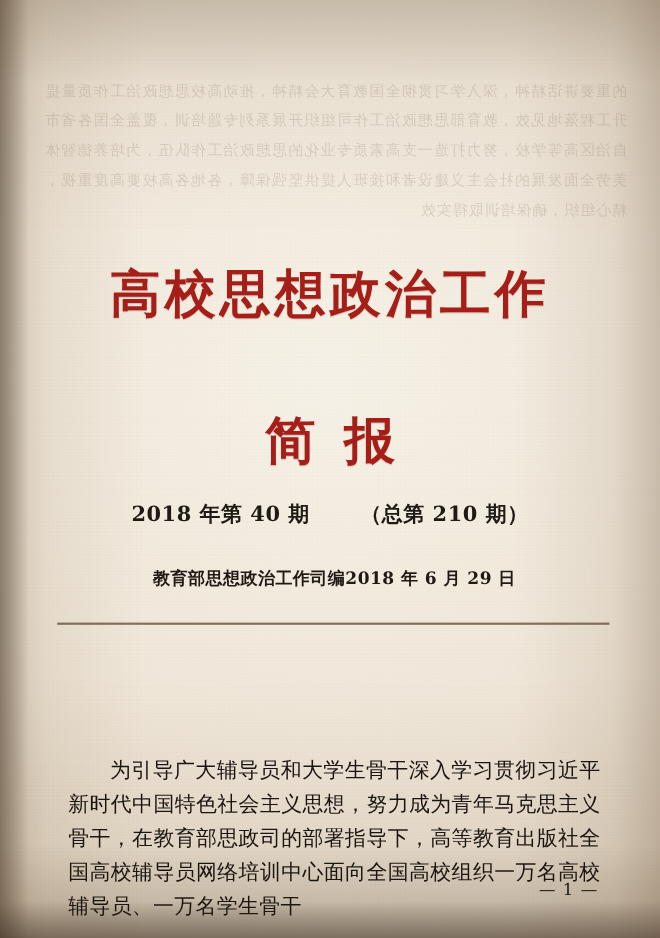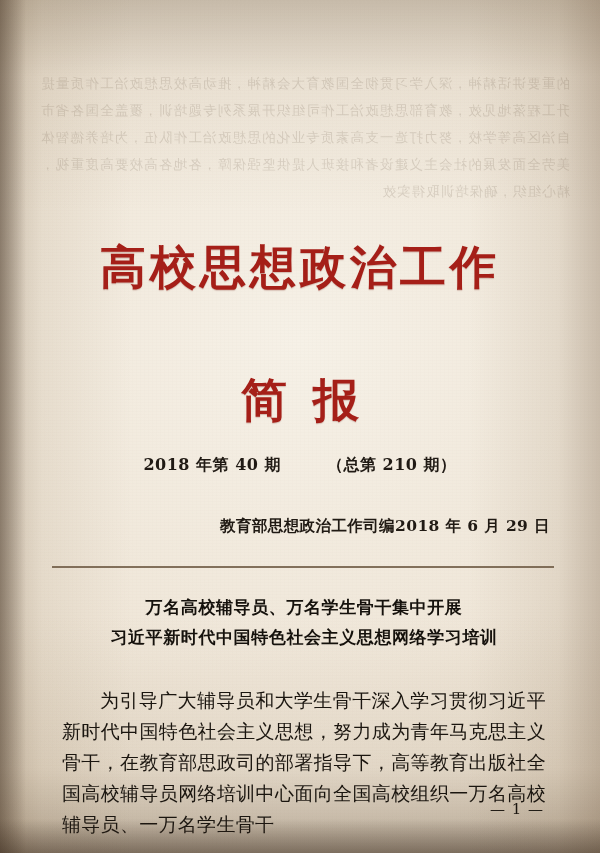--- a/index.html
+++ b/index.html
@@ -84,30 +84,30 @@
     position: absolute;
     left: 0;
     right: 0;
     top: 455px;
     display: flex;
     justify-content: center;
     align-items: baseline;
     gap: 46px;
     color: #201a14;
     font-weight: bold;
-    font-size: 16px;
+    font-size: 19px;
     letter-spacing: 0.5px;
   }
   .meta-row {
     position: absolute;
     left: 58px;
     right: 50px;
     top: 516px;
     display: flex;
-    justify-content: flex-end;
+    justify-content: center;
     align-items: baseline;
     color: #201a14;
     font-weight: bold;
     font-size: 15.5px;
     letter-spacing: 0.4px;
   }
   .divider {
     position: absolute;
     left: 52px;
     right: 46px;
@@ -196,24 +196,20 @@
       <span>（总第 210 期）</span>
     </div>
 
     <div class="meta-row">
       <span>教育部思想政治工作司编</span>
       <span>2018 年 6 月 29 日</span>
     </div>
 
     <div class="divider"></div>
 
-    <div class="article-title">
-      <div>万名高校辅导员、万名学生骨干集中开展</div>
-      <div>习近平新时代中国特色社会主义思想网络学习培训</div>
-    </div>
 
     <div class="article-body">
       <p>为引导广大辅导员和大学生骨干深入学习贯彻习近平新时代中国特色社会主义思想，努力成为青年马克思主义骨干，在教育部思政司的部署指导下，高等教育出版社全国高校辅导员网络培训中心面向全国高校组织一万名高校辅导员、一万名学生骨干</p>
     </div>
 
     <div class="page-number">— 1 —</div>
   </div>
 
   <div id="edge-dark-left"></div>
   <div id="edge-dark-bottom"></div>

